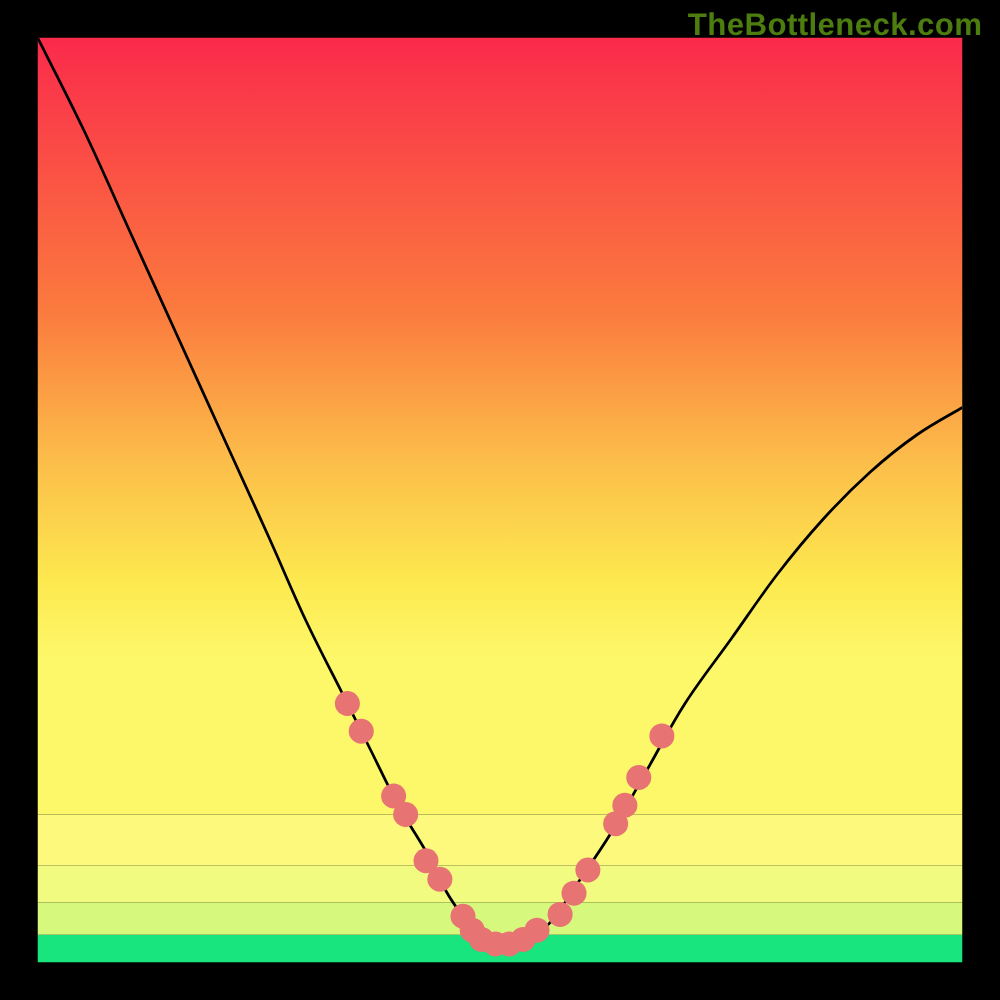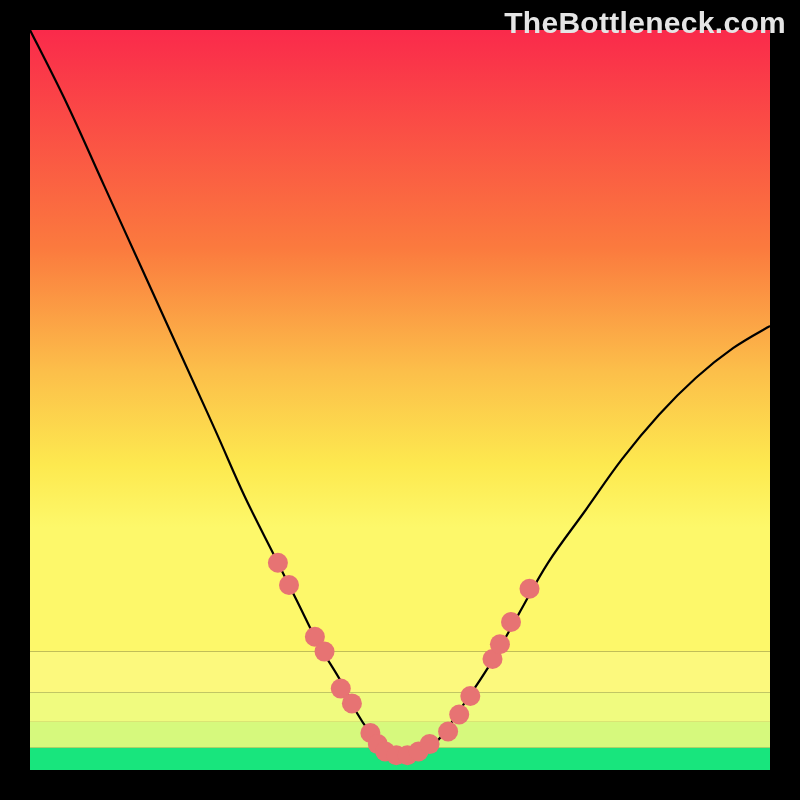--- a/index.html
+++ b/index.html
@@ -3,23 +3,23 @@
 <meta charset="utf-8">
 <style>
   * { margin: 0; padding: 0; box-sizing: border-box; }
   html, body { width: 800px; height: 800px; overflow: hidden; background: #000; }
   .container { position: relative; width: 800px; height: 800px; }
   .watermark {
     position: absolute;
     top: 6px;
     right: 14px;
     font-family: Arial, Helvetica, sans-serif;
-    font-size: 30px;
+    font-size: 25px;
     font-weight: 600;
-    color: #e5e5e5;
+    color: #4d7c0f;
     letter-spacing: 0.3px;
     z-index: 10;
   }
   .plot {
     position: absolute;
     left: 30px;
     top: 30px;
     width: 740px;
     height: 740px;
   }

